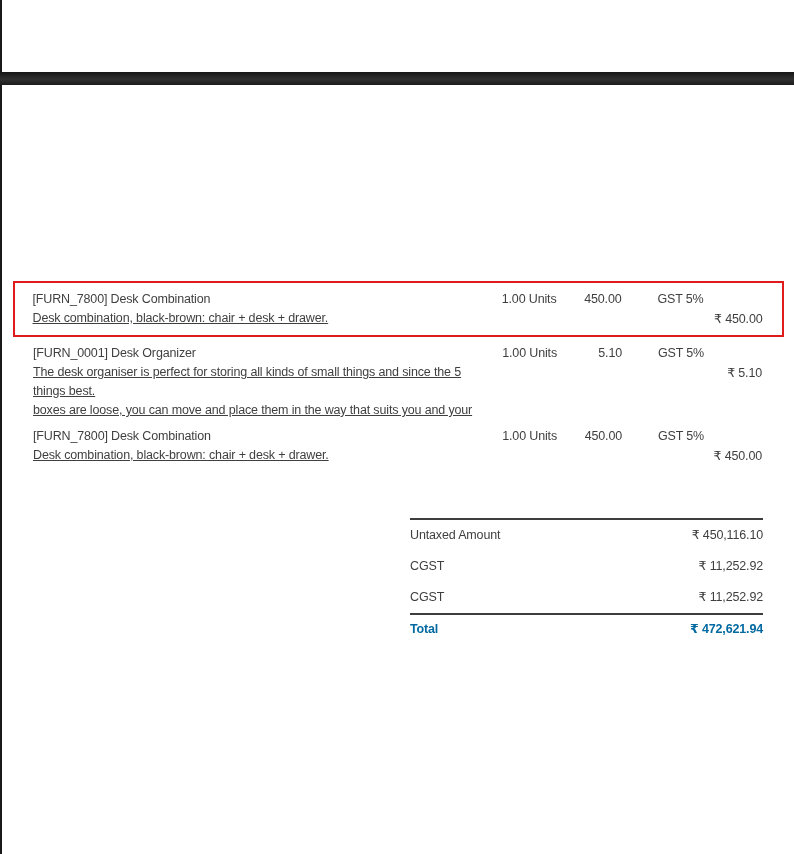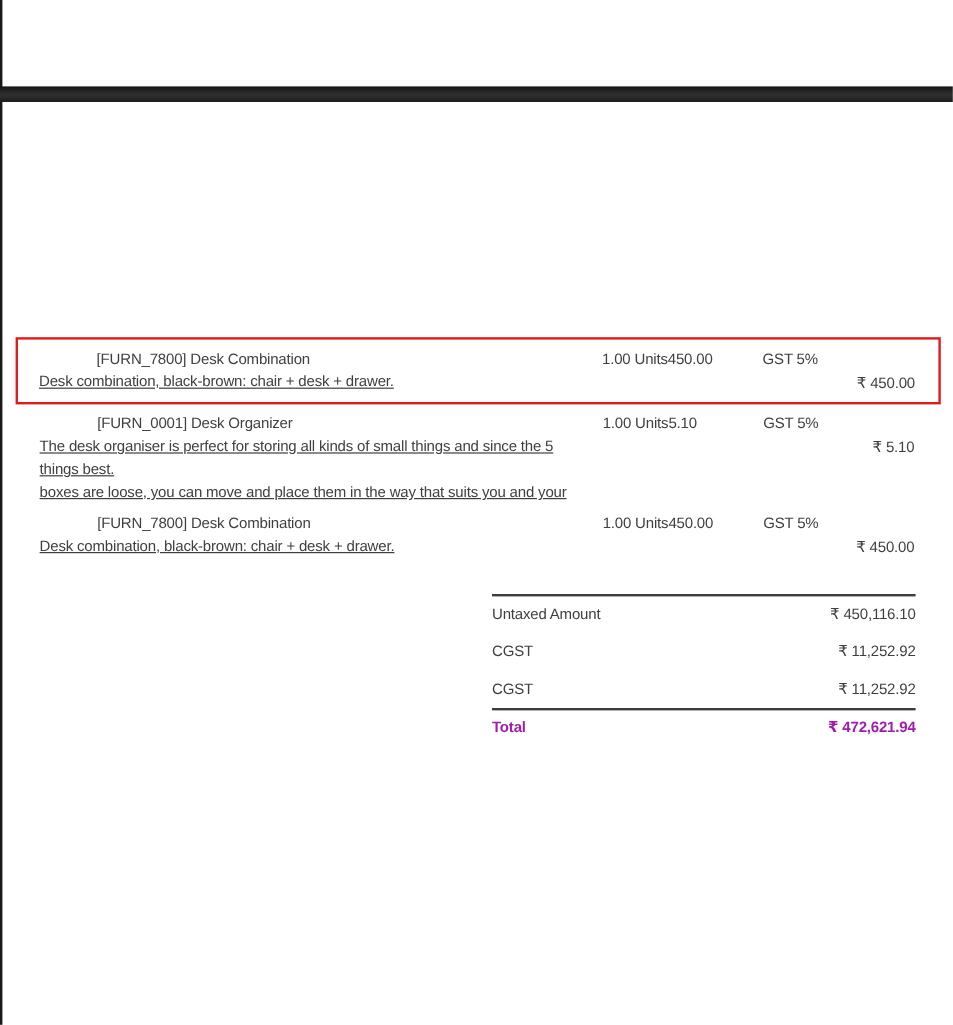--- a/index.html
+++ b/index.html
@@ -31,41 +31,41 @@
   }
   
   .lines{position:absolute;left:13px;top:281px;width:771px;}
   .line-row{display:flex;align-items:flex-start;padding:0 22px 0 20px;}
   .line-row + .line-row{margin-top:7px;}
   .line-row.highlighted{
     border:2.5px solid var(--highlight);
     padding:7px 19.5px 6px 17.5px;
   }
   .col-desc{width:440px;}
-  .prod-name{white-space:nowrap;margin-left:48px;}
+  .prod-name{white-space:nowrap;}
   .prod-desc div{white-space:nowrap;text-decoration:underline;}
   .prod-attrs{margin-top:17px;}
   .prod-attrs div{white-space:nowrap;}
   .col-qty{width:84px;text-align:right;white-space:nowrap;}
-  .col-price{width:65px;white-space:nowrap;}
-  .col-tax{width:82px;padding-left:14px;white-space:nowrap;}
+  .col-price{width:65px;text-align:right;white-space:nowrap;}
+  .col-tax{width:82px;padding-left:14px;white-space:nowrap;text-align:right;}
   .col-amount{flex:1;text-align:right;white-space:nowrap;margin-top:20px;}
   
   .totals{
-    position:absolute;left:410px;top:495px;width:353px;
+    position:absolute;left:410px;top:518px;width:353px;
     border-top:2px solid var(--rule);
   }
   .total-row{
     display:flex;justify-content:space-between;align-items:center;
     height:31px;
   }
   .total-row.grand-total{
     border-top:2px solid var(--rule);
     font-weight:700;
-    color:#a21caf;
+    color:#0369a1;
   }
 </style>
 </head>
 <body>
 
 <div class="page">
   <div class="left-edge"></div>
   <div class="top-bar"></div>
 
   <section class="lines">

